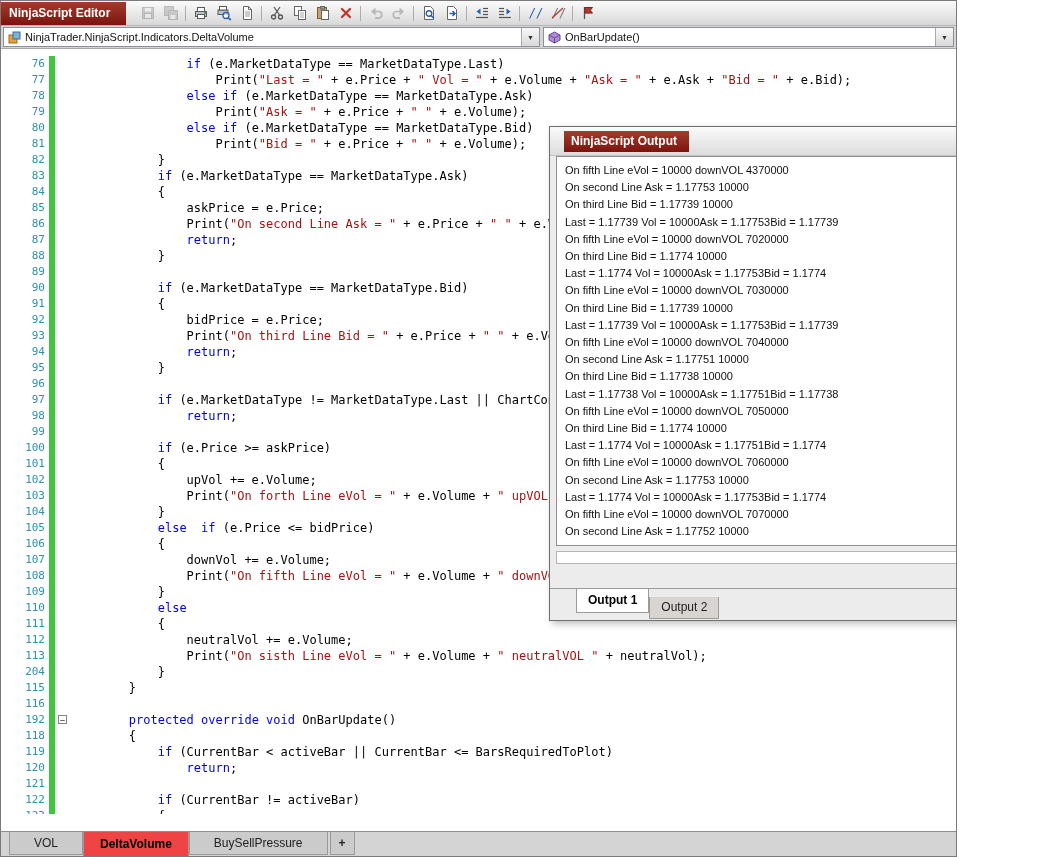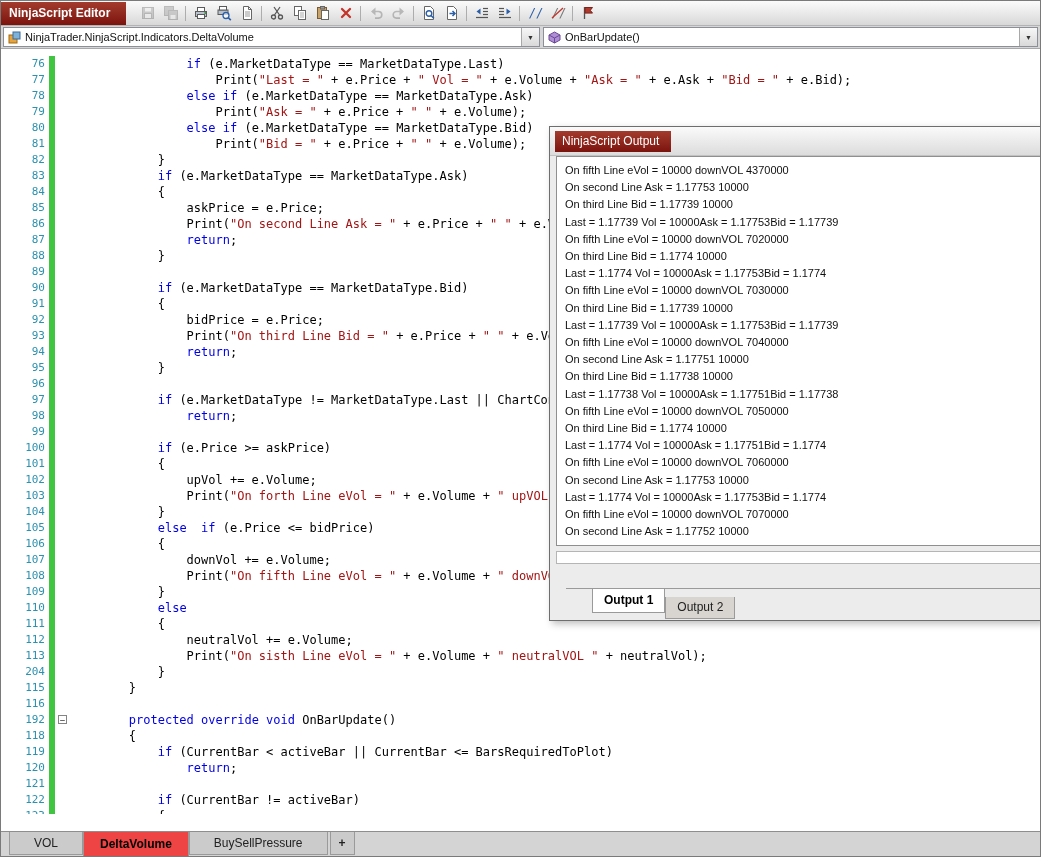--- a/index.html
+++ b/index.html
@@ -1,17 +1,17 @@
 <!DOCTYPE html>
 <html><head>
 <meta charset="utf-8">
 <style>
   html,body{margin:0;padding:0;background:#ffffff;}
   body{width:1041px;height:857px;overflow:hidden;font-family:"Liberation Sans",sans-serif;}
-  #app{position:relative;width:1041px;height:857px;background:#ffffff;border:1px solid #7a7a7a;box-sizing:border-box;overflow:hidden;}
+  #app{position:relative;width:957px;height:857px;background:#ffffff;border:1px solid #7a7a7a;box-sizing:border-box;overflow:hidden;}
 
   
   .titlebar{position:absolute;left:0;top:0;width:100%;height:25px;background:linear-gradient(#fbfbfb,#d8d8d8);border-bottom:1px solid #b3b3b3;display:flex;align-items:center;box-sizing:border-box;}
   .title-chip{height:23px;background:linear-gradient(#a33c2e,#7c140e);color:#fff;font-weight:bold;font-size:12px;display:flex;align-items:center;padding:0 16px 0 8px;flex:none;}
   .toolbar{display:flex;align-items:center;margin-left:10px;}
   .tbtn{width:23px;height:20px;display:flex;align-items:center;justify-content:center;cursor:default;}
   .tbtn.dis{opacity:.4;filter:grayscale(1);}
   .sep{width:1px;height:15px;background:#adadad;margin:0 3px;}
 
   
@@ -32,24 +32,24 @@
   .gbar{width:6px;background:#3fc53f;flex:none;}
   .fold{width:16px;flex:none;position:relative;}
   .fbox{position:absolute;left:3px;top:3px;width:9px;height:9px;border:1px solid #848484;background:#fff;font-size:9px;line-height:8px;text-align:center;color:#333;box-sizing:border-box;}
   .code{white-space:pre;color:#000;}
   .k{color:#0000e6;}
   .s{color:#a31515;}
 
   
   .outwin{position:absolute;left:548px;top:125px;width:493px;height:495px;background:#ececec;border:1px solid #6e6e6e;box-sizing:border-box;z-index:5;box-shadow:3px 3px 7px rgba(0,0,0,.25);}
   .outtitle{position:absolute;left:0;top:0;right:0;height:28px;background:linear-gradient(#fafafa,#dcdcdc);border-bottom:1px solid #c2c2c2;display:flex;align-items:center;}
-  .outchip{margin-left:5px;height:21px;background:linear-gradient(#a33c2e,#7c140e);color:#fff;font-weight:normal;font-size:12px;display:flex;align-items:center;padding:0 12px 0 7px;}
+  .outchip{margin-left:14px;height:21px;background:linear-gradient(#a33c2e,#7c140e);color:#fff;font-weight:bold;font-size:12px;display:flex;align-items:center;padding:0 12px 0 7px;}
   .outbody{position:absolute;left:6px;right:0;top:29px;height:390px;background:#fff;border:1px solid #8f8f8f;border-right:none;box-sizing:border-box;overflow:hidden;padding:5px 0 0 8px;font-size:11px;line-height:17.2px;color:#101010;}
   .outstrip{position:absolute;left:6px;right:0;top:424px;height:13px;background:#fff;border:1px solid #b5b5b5;border-right:none;box-sizing:border-box;}
-  .outtabs{position:absolute;left:16px;right:0;top:461px;height:27px;border-top:1px solid #9a9a9a;display:flex;padding-left:26px;}
+  .outtabs{position:absolute;left:0;right:0;top:461px;height:27px;border-top:1px solid #9a9a9a;display:flex;padding-left:26px;}
   .otab{font-size:12px;height:21px;line-height:21px;padding:0 11px;background:#d8d5d0;border:1px solid #9a9a9a;border-top:none;color:#222;margin-top:8px;}
   .otab.active{background:#fff;font-weight:bold;color:#000;margin-top:-1px;height:23px;line-height:23px;border-top:1px solid #9a9a9a;}
 
   
   .tabstrip{position:absolute;left:0;top:830px;width:100%;height:27px;background:#d4d4d4;border-top:1px solid #8e8e8e;display:flex;align-items:flex-start;padding-left:8px;box-sizing:border-box;z-index:6;}
   .mtab{height:22px;line-height:22px;padding:0 24px;font-size:12px;background:#cbcbcb;border:1px solid #9a9a9a;border-top:none;color:#222;text-align:center;}
   .mtab.active{background:#ef4444;font-weight:bold;color:#000;height:24px;line-height:24px;padding:0 16px;}
   .mtab.addtab{padding:0 8px;font-weight:bold;margin-left:2px;}
 </style>
 </head>

